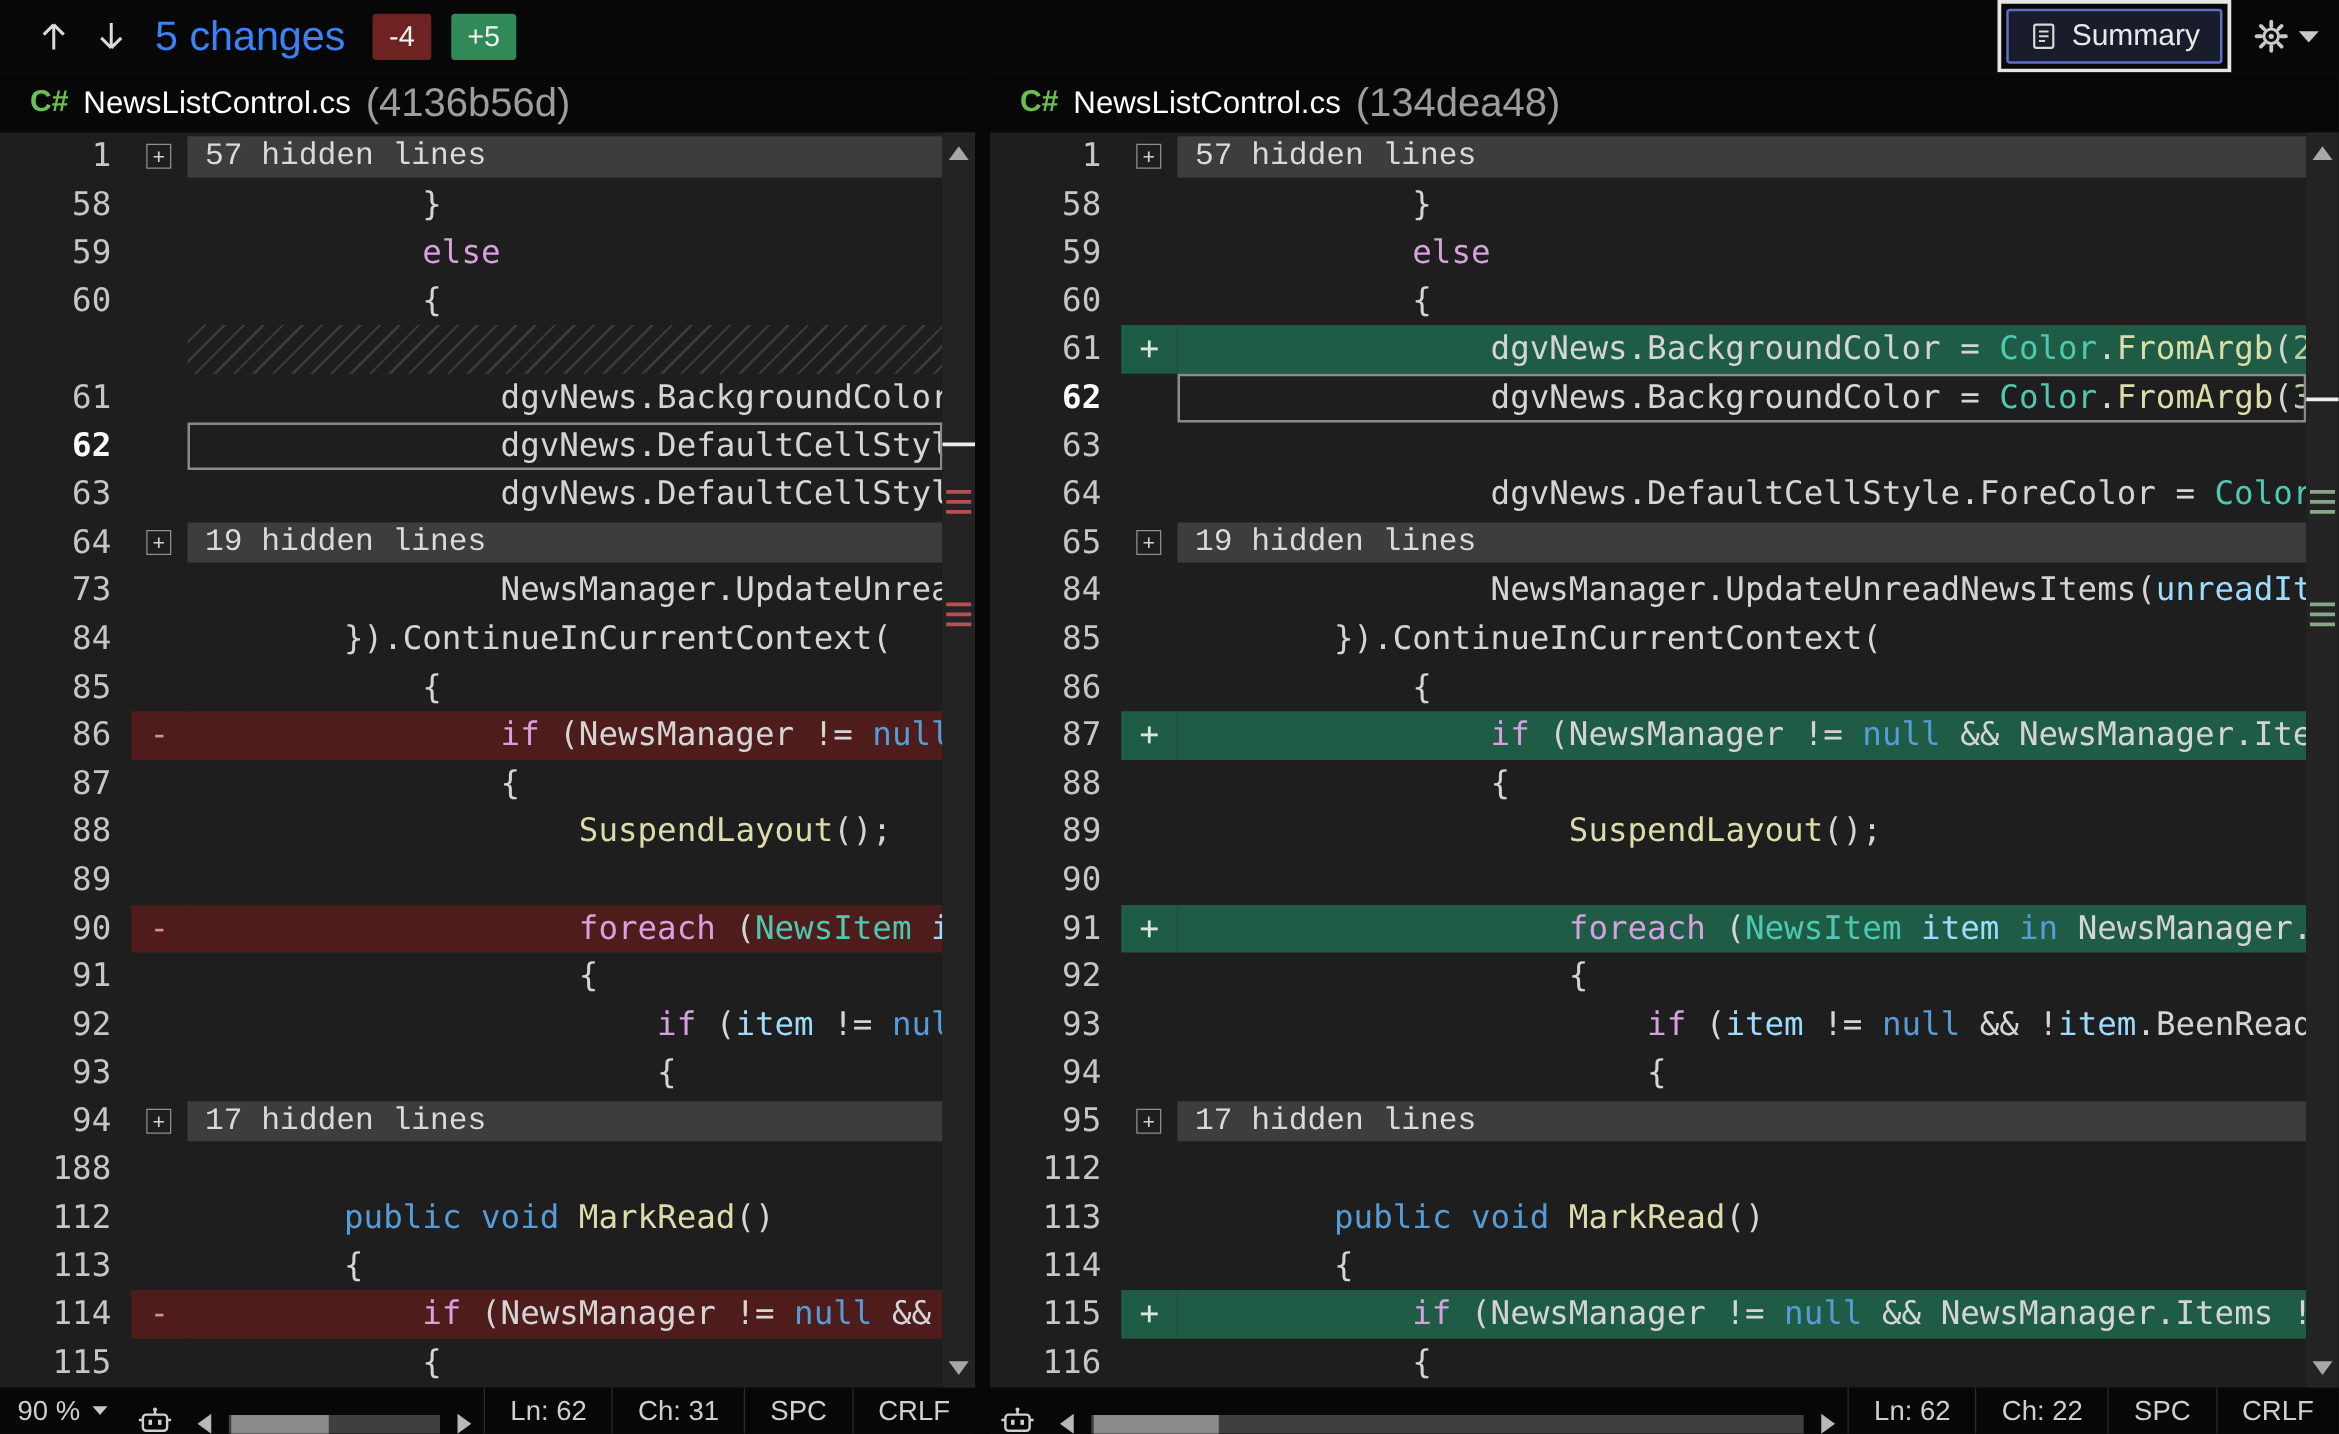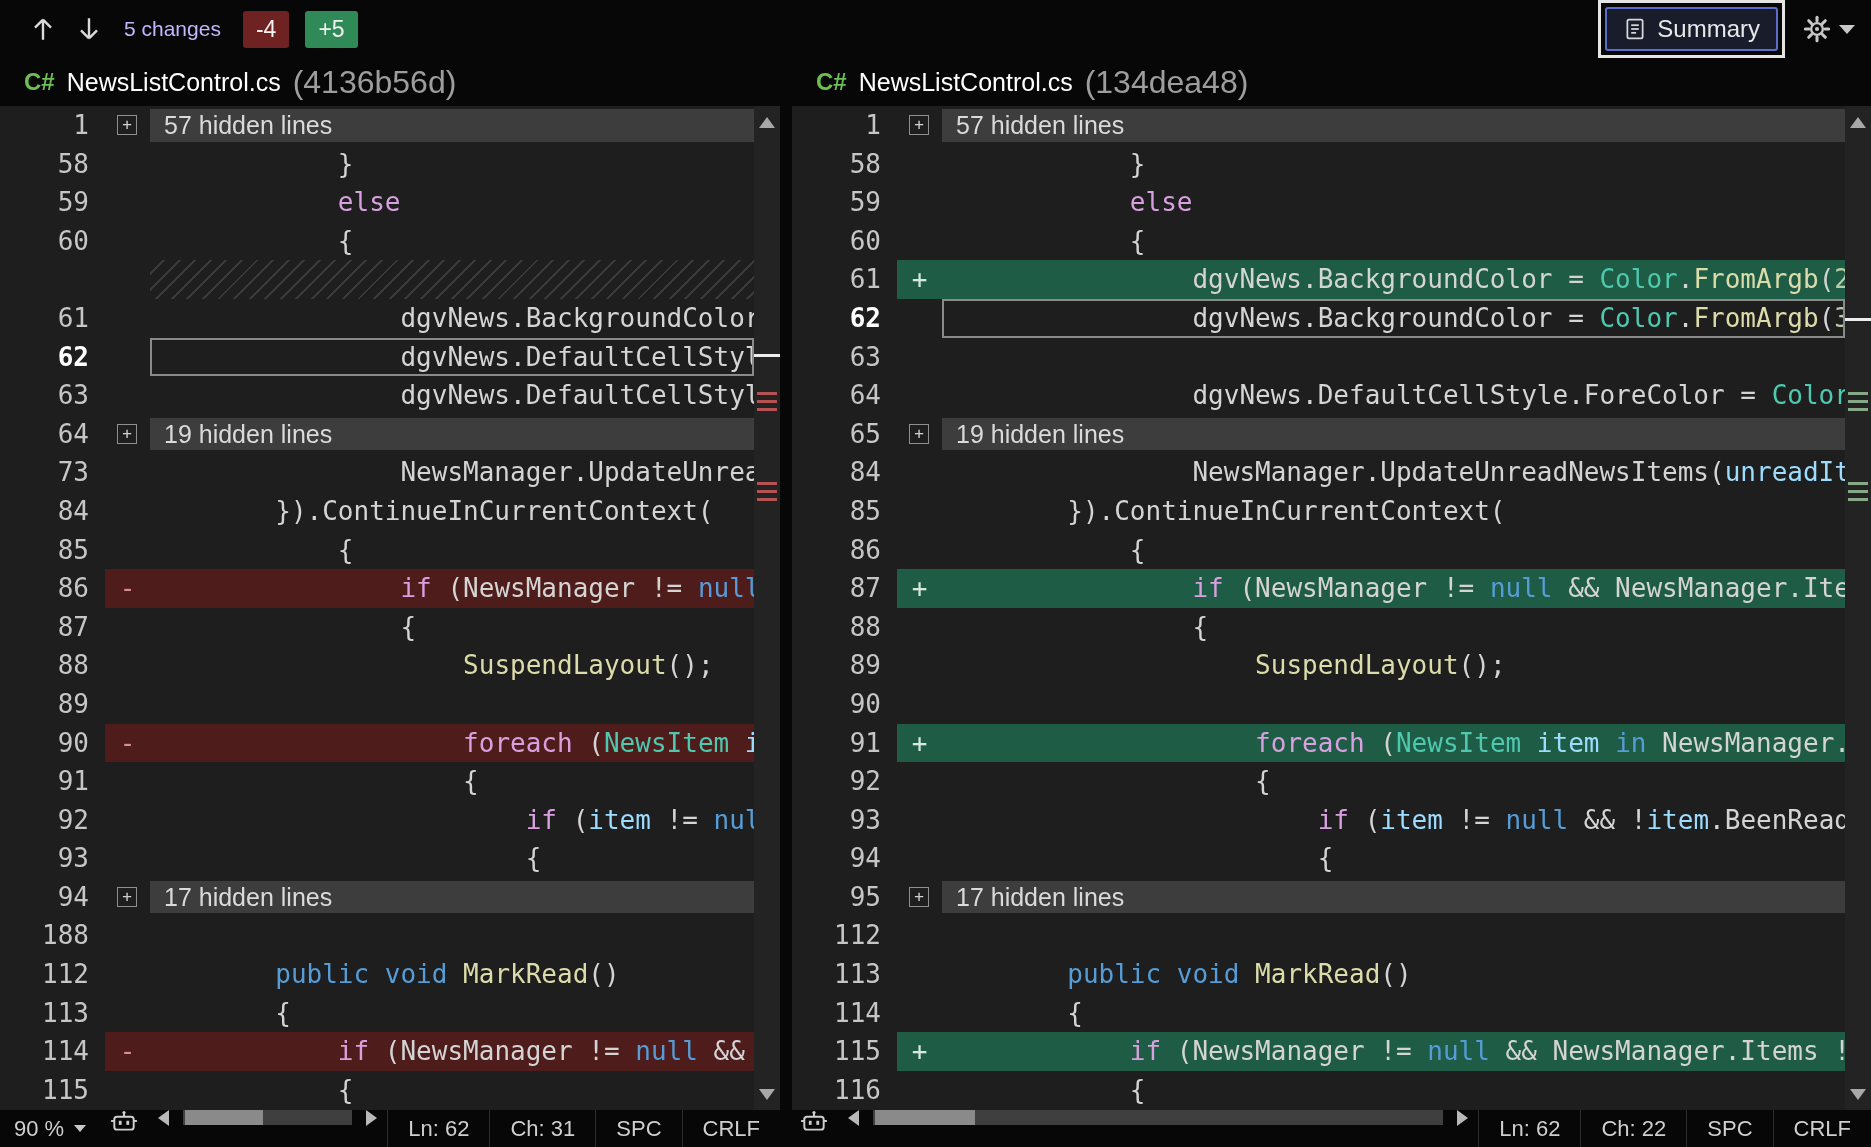--- a/index.html
+++ b/index.html
@@ -3,21 +3,21 @@
 <meta charset="utf-8">
 <style>
   *{margin:0;padding:0;box-sizing:border-box}
   html,body{width:1871px;height:1147px;background:#070707;overflow:hidden;
     font-family:"Liberation Sans",sans-serif}
   .app{position:relative;width:1871px;height:1147px;display:flex;flex-direction:column}
 
   
   .toolbar{height:58px;display:flex;align-items:center;background:#070707;padding-left:20px;flex:none}
   .nav-arrow{width:46px;height:46px;display:flex;align-items:center;justify-content:center;cursor:pointer}
-  .changes-label{color:#c4b5fd;font-size:21px;margin:0 22px 0 12px}
+  .changes-label{color:#3b82f6;font-size:33px;margin:0 22px 0 12px}
   .badge{font-size:23px;padding:5px 13px;border-radius:3px;color:#f2f2f2}
   .badge.delb{background:#6e2222;margin-right:16px}
   .badge.addb{background:#2f8a57}
   .toolbar-spacer{flex:1}
   .annotation-box{border:3px solid #e5e5e5;padding:4px;display:flex;margin-right:18px}
   .summary-btn{display:flex;align-items:center;gap:10px;background:#191d2b;border:2px solid #5b6ec9;
     border-radius:3px;padding:6px 16px;color:#e8e8e8;font-size:24px;cursor:pointer;
     font-family:"Liberation Sans",sans-serif}
   .gear-wrap{display:flex;align-items:center;gap:8px;margin-right:16px}
   .caret-down{width:0;height:0;border-left:8px solid transparent;border-right:8px solid transparent;
@@ -46,21 +46,21 @@
   .row.cur .num{color:#ffffff;font-weight:bold}
   .gutter{width:45px;flex:none;text-align:center;position:relative;color:#c8c8c8}
   .code{flex:1;min-width:0;overflow:hidden;white-space:pre}
   .row.del .gutter,.row.del .code{background:#4f1c1c}
   .row.add .gutter,.row.add .code{background:#1f5c45}
   .row.del .gutter{color:#d98f8f}
   .row.add .gutter{color:#d6e8dc}
   .row.cur .code{outline:2px solid #8a8a8a;outline-offset:-2px}
 
   .bar{flex:1;margin:3px 0;background:#3d3d3d;color:#dadada;font-size:25px;display:flex;
-    align-items:center;padding-left:14px;cursor:pointer;font-family:Liberation Sans, sans-serif}
+    align-items:center;padding-left:14px;cursor:pointer;font-family:Liberation Mono, monospace}
   .hatch{flex:1;background:repeating-linear-gradient(135deg,#1e1e1e 0px,#1e1e1e 9px,#3a3a3a 9px,#3a3a3a 11px)}
   .expand{position:absolute;left:12px;top:9px;width:20px;height:20px;border:1px solid #8f8f8f;
     color:#d0d0d0;font-size:16px;line-height:18px;text-align:center;cursor:pointer;
     font-family:"DejaVu Sans Mono",monospace}
 
   
   .sp{color:#d4d4d4}.sk{color:#569cd6}.sc{color:#d8a0df}.sm{color:#dcdcaa}
   .st{color:#4ec9b0}.sv{color:#9cdcfe}.sn{color:#b5cea8}
 
   
@@ -71,21 +71,21 @@
   .tri-up{width:0;height:0;border-left:8px solid transparent;border-right:8px solid transparent;
     border-bottom:11px solid #a8a8a8}
   .tri-down{width:0;height:0;border-left:8px solid transparent;border-right:8px solid transparent;
     border-top:11px solid #a8a8a8}
   .smark{position:absolute;left:3px;width:20px;height:3px}
   .leftp .smark{background:#b55151}
   .rightp .smark{background:#86a886}
   .scur{position:absolute;left:0;width:26px;height:3px;background:#ededed}
 
   
-  .statusbar{height:37px;background:#070707;display:flex;align-items:flex-start;flex:none;
+  .statusbar{height:37px;background:#070707;display:flex;align-items:flex-end;flex:none;
     font-size:22px;color:#cfcfcf}
   .zoom{display:flex;align-items:center;gap:10px;padding:0 14px;height:100%;cursor:pointer}
   .bot-icon{margin:0 10px;display:flex;align-items:center;cursor:pointer}
   .harrow{width:0;height:0;border-top:8px solid transparent;border-bottom:8px solid transparent;cursor:pointer}
   .hleft{border-right:11px solid #b8b8b8;margin:0 10px}
   .hright{border-left:11px solid #b8b8b8;margin:0 10px}
   .htrack{flex:1;height:15px;background:#3f3f3f;position:relative;margin:0 4px;cursor:pointer}
   .hthumb{position:absolute;top:0;height:15px;background:#8a8a8a}
   .scell{padding:0 20px;height:100%;display:flex;align-items:center;border-left:1px solid #2b2b2b;cursor:pointer}
 </style>

